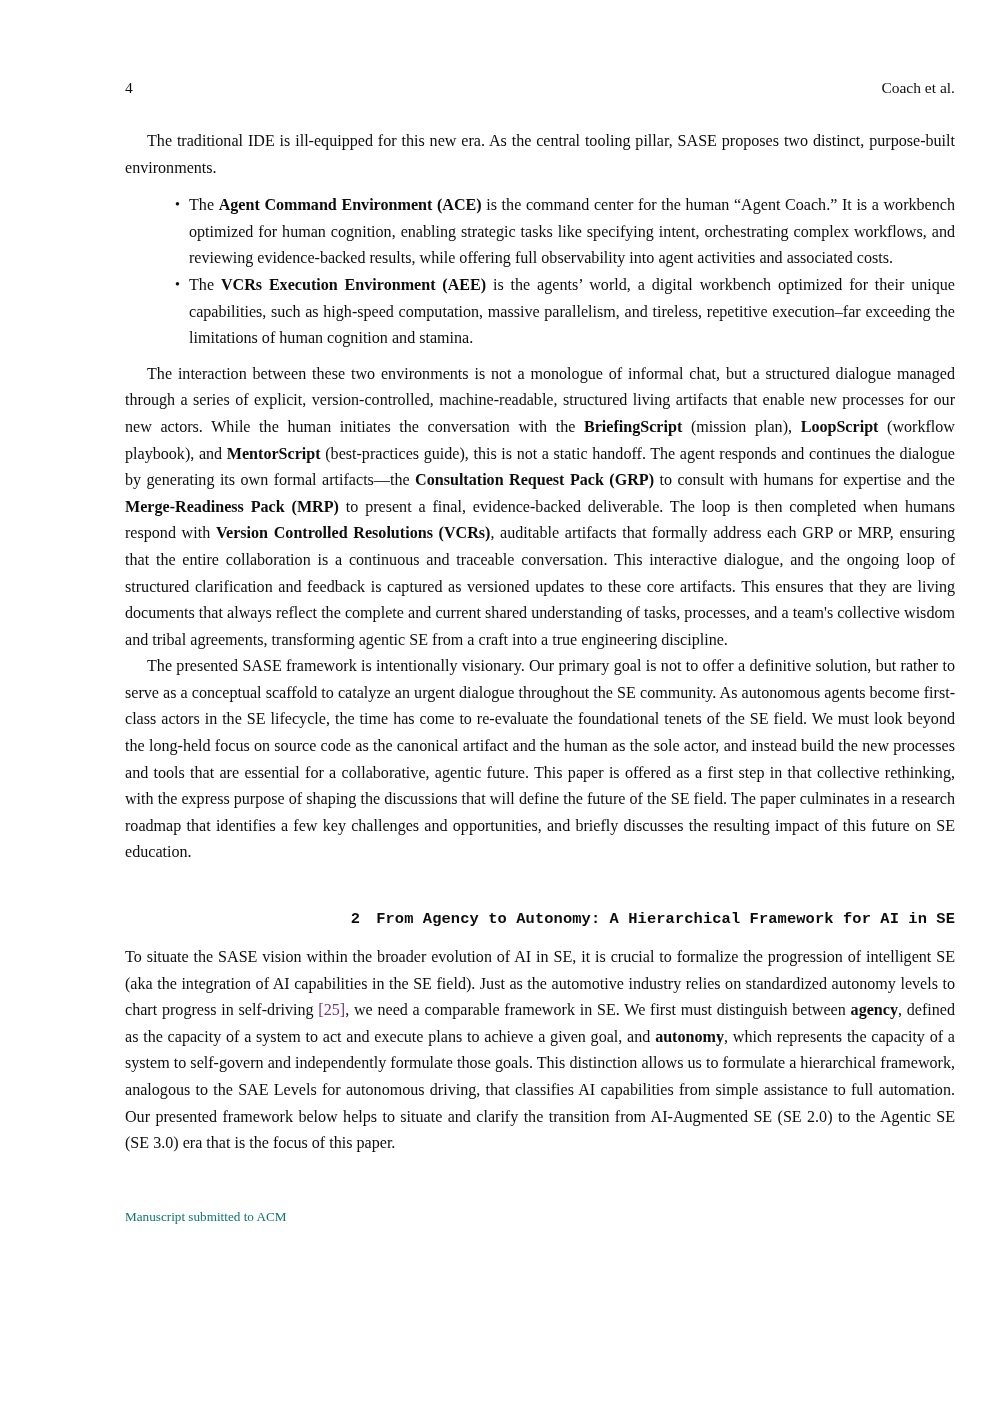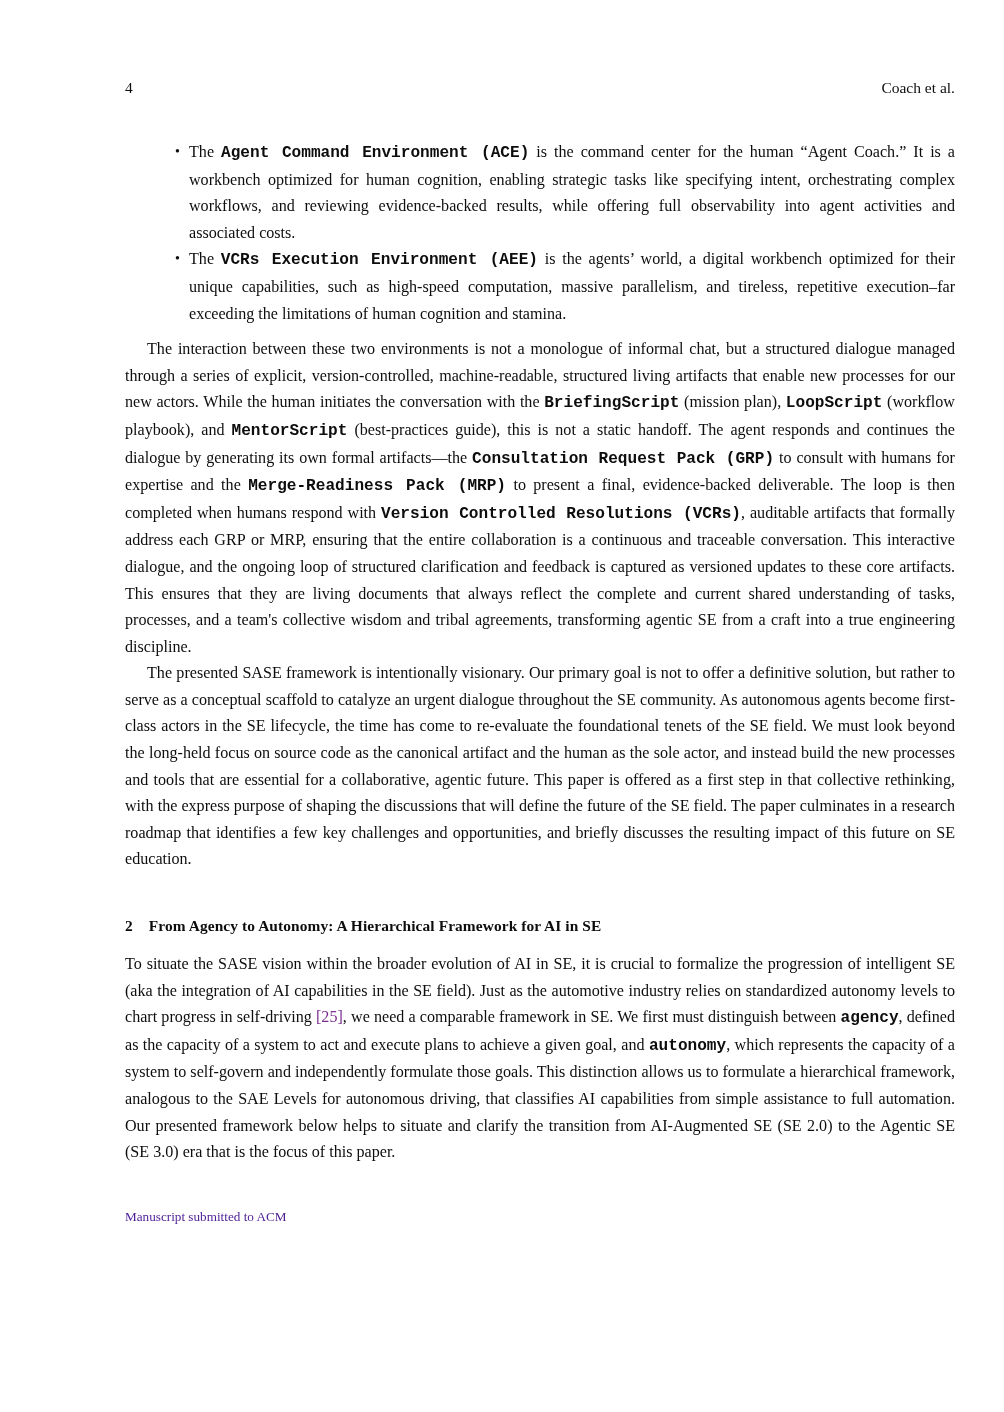--- a/index.html
+++ b/index.html
@@ -77,57 +77,61 @@
     position: absolute;
     left: 0;
     top: 0;
     font-size: 14px;
     line-height: 26.6px;
   }
 
   
   h2.section {
     margin: 0;
-    font-family: Liberation Serif, serif;
+    font-family: Liberation Mono, monospace;
     font-size: 15.4px;
     font-weight: bold;
     line-height: 22px;
     letter-spacing: 0.1px;
+    text-align: right;
   }
   h2.section .num { margin-right: 16px; }
 
   .sec-gap-before { height: 42px; }
   .sec-gap-after  { height: 14px; }
 
   
-  b, strong { font-weight: bold; font-family: Liberation Mono, monospace; }
+  b, strong { font-weight: bold; }
   .cite { color: #7a2e8f; }
 
   
   .footer {
     position: absolute;
     left: 125px;
     top: 1208px;
     font-size: 13.2px;
     line-height: 18px;
-    color: #4c1d95;
+    color: #0f766e;
   }
 </style>
 </head>
 <body>
 
 <div class="page">
 
   <div class="runhead">
     <span class="folio">4</span>
     <span class="authors">Coach et al.</span>
   </div>
 
   <div class="col">
 
+    <p class="body indent">
+      <span>The traditional IDE is ill-equipped for this new era. As the central tooling pillar, SASE proposes two distinct, purpose-built environments.</span>
+    </p>
 
     <ul class="bullets">
       <li>
         <span class="dot">•</span>
         <span>The </span><b>Agent Command Environment (ACE)</b><span> is the command center for the human “Agent Coach.” It is a workbench optimized for human cognition, enabling strategic tasks like specifying intent, orchestrating complex workflows, and reviewing evidence-backed results, while offering full observability into agent activities and associated costs.</span>
       </li>
       <li>
         <span class="dot">•</span>
         <span>The </span><b>VCRs Execution Environment (AEE)</b><span> is the agents’ world, a digital workbench optimized for their unique capabilities, such as high-speed computation, massive parallelism, and tireless, repetitive execution–far exceeding the limitations of human cognition and stamina.</span>
       </li>

